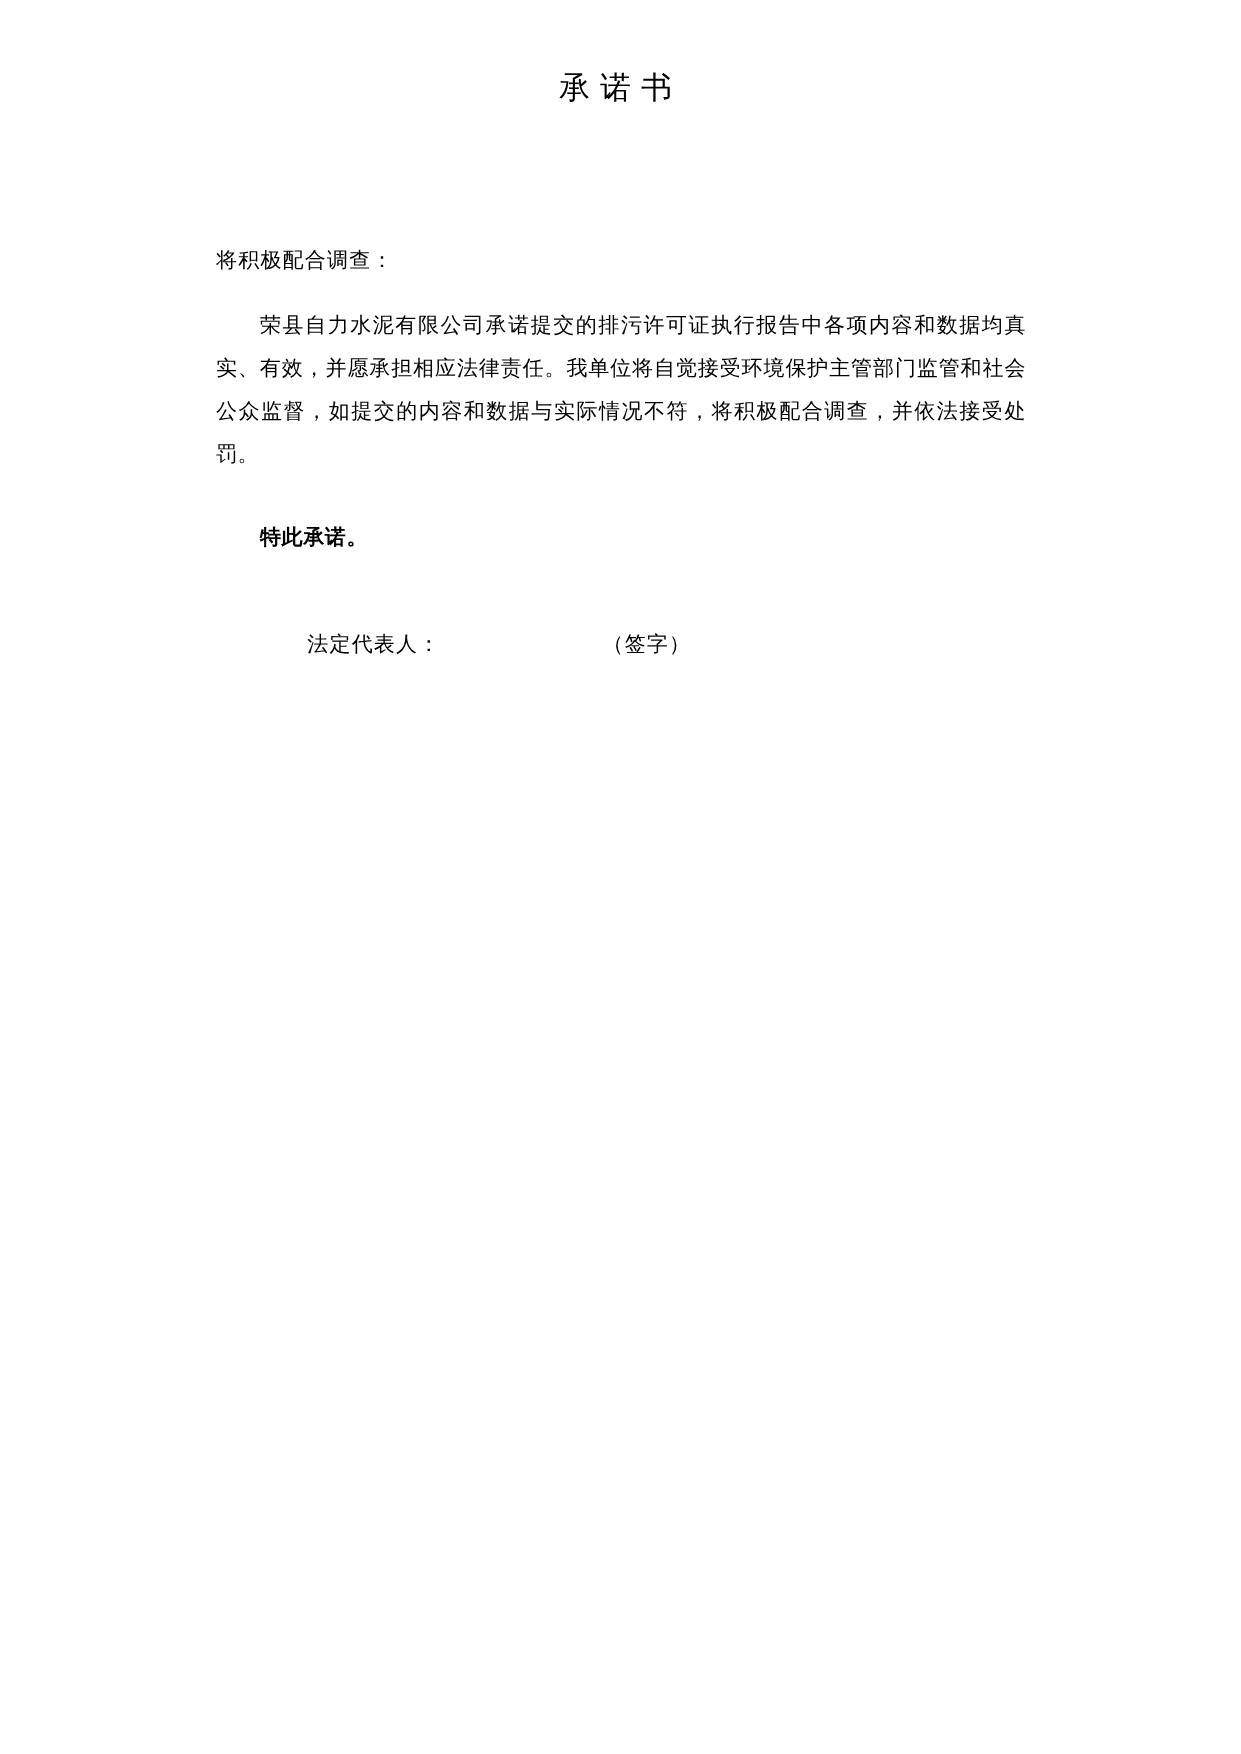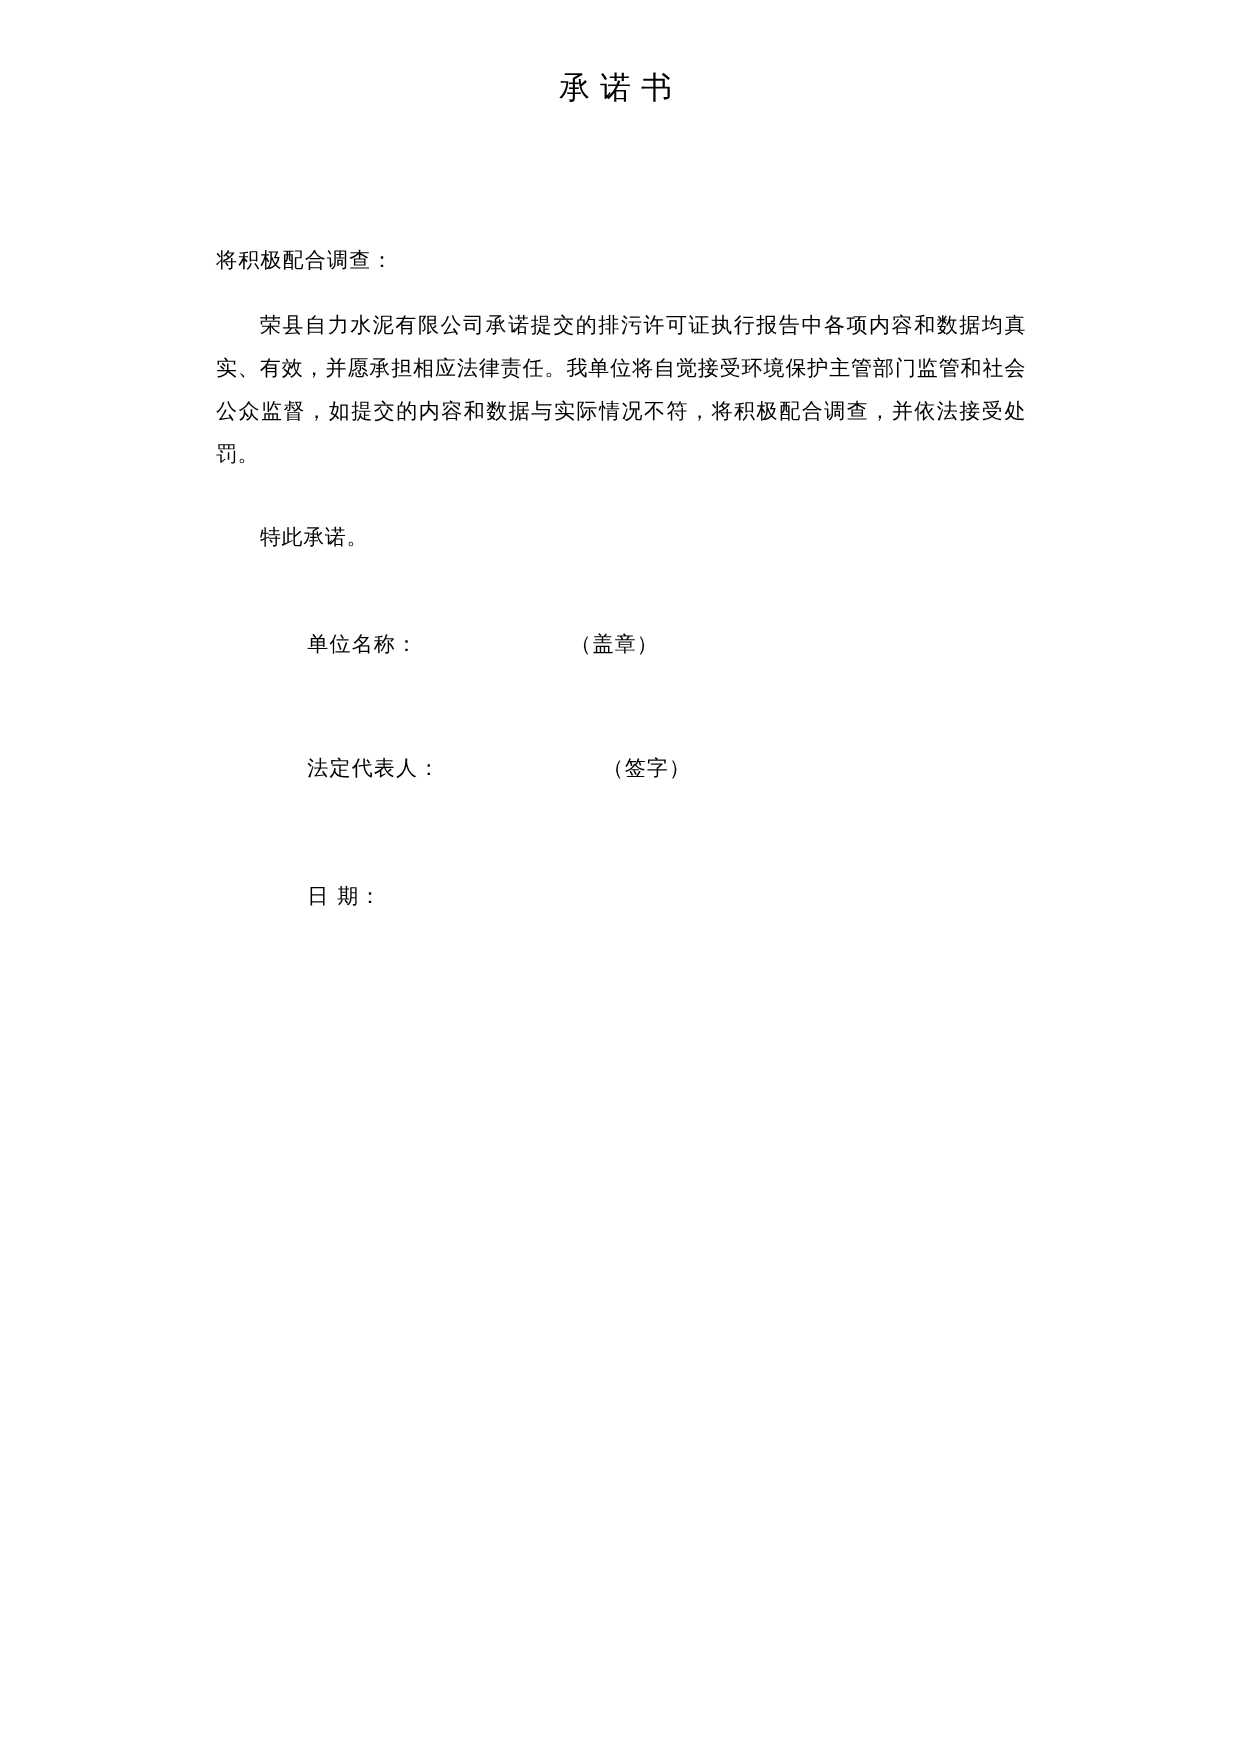--- a/index.html
+++ b/index.html
@@ -49,20 +49,21 @@
     text-align: justify;
     text-justify: inter-ideograph;
     text-indent: 44px;
   }
   .para-short {
     margin-top: 40px;
     font-size: 21px;
     line-height: 2.0;
     letter-spacing: 0.6px;
     text-indent: 44px;
+    font-weight: bold;
   }
   .sig-line {
     margin-top: 48px;
     font-size: 21px;
     letter-spacing: 1.2px;
     text-indent: 44px;
     white-space: pre;
   }
   .sig-label {
     display: inline-block;
@@ -91,26 +92,20 @@
   <h1 class="doc-title">承诺书</h1>
 
   <div class="body-block">
 
     <div class="addressee">将积极配合调查：</div>
 
     <div class="para">荣县自力水泥有限公司承诺提交的排污许可证执行报告中各项内容和数据均真实、有效，并愿承担相应法律责任。我单位将自觉接受环境保护主管部门监管和社会公众监督，如提交的内容和数据与实际情况不符，将积极配合调查，并依法接受处罚。</div>
 
     <div class="para-short">特此承诺。</div>
 
-    <div class="sig-line">
-      <span class="sig-label">单位名称：</span><span class="sig-note">（盖章）</span>
-    </div>
 
     <div class="sig-line">
       <span class="sig-label">法定代表人：</span><span class="sig-note-wide">（签字）</span>
     </div>
 
-    <div class="date-line">
-      <span class="sig-label">日 期：</span>
-    </div>
 
   </div>
 </div>
 
 </body></html>

